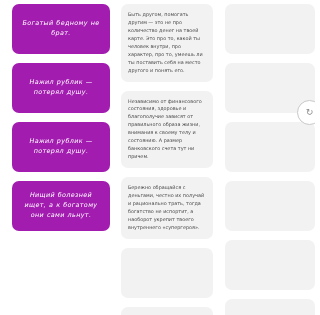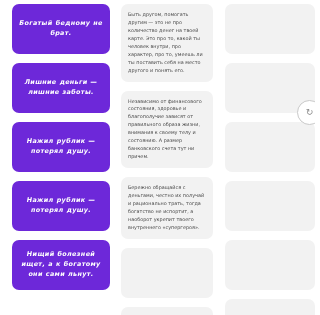--- a/index.html
+++ b/index.html
@@ -36,36 +36,36 @@
     gap: 9px;
     flex-shrink: 0;
   }
 
   .col-proverbs { width: 98px; margin-left: 12px; }
   .col-explanations { width: 92px; margin-left: 5px; }
   .col-empty-a { width: 90px; margin-left: 6px; }
 
   
   .card-proverb {
-    background: #6d28d9;
+    background: #a21caf;
     border-radius: 7px;
     color: #ffffff;
     font-family: "DejaVu Sans", sans-serif;
     font-size: 6.4px;
     line-height: 1.55;
     text-align: center;
     letter-spacing: 0.35px;
     display: flex;
     align-items: center;
     justify-content: center;
     padding: 5px 7px;
     box-sizing: border-box;
     min-height: 50px;
     font-style: italic;
-    font-weight: 700;
+    font-weight: 400;
     word-spacing: 0.5px;
   }
 
   
   .card-explanation {
     background: #f2f2f2;
     border-radius: 7px;
     color: #4a4a4a;
     font-size: 4.9px;
     line-height: 1.62;
@@ -106,21 +106,20 @@
     font-family: "DejaVu Sans", sans-serif;
   }
 </style>
 </head>
 <body>
 
 <div id="board">
 
   <div class="column col-proverbs">
     <div class="card-proverb">Богатый бедному не брат.</div>
-    <div class="card-proverb">Лишние деньги — лишние заботы.</div>
     <div class="card-proverb">Нажил рублик — потерял душу.</div>
     <div class="card-proverb">Нажил рублик — потерял душу.</div>
     <div class="card-proverb">Нищий болезней ищет, а к богатому они сами льнут.</div>
 
   </div>
 
   <div class="column col-explanations">
     <div class="card-explanation">Быть другом, помогать другим — это не про количество денег на твоей карте. Это про то, какой ты человек внутри, про характер, про то, умеешь ли ты поставить себя на место другого и понять его.</div>
     <div class="card-explanation">Независимо от финансового состояния, здоровье и благополучие зависят от правильного образа жизни, внимания к своему телу и состоянию. А размер банковского счета тут ни причем.</div>
     <div class="card-explanation">Бережно обращайся с деньгами, честно их получай и рационально трать, тогда богатство не испортит, а наоборот укрепит твоего внутреннего «супергероя».</div>

